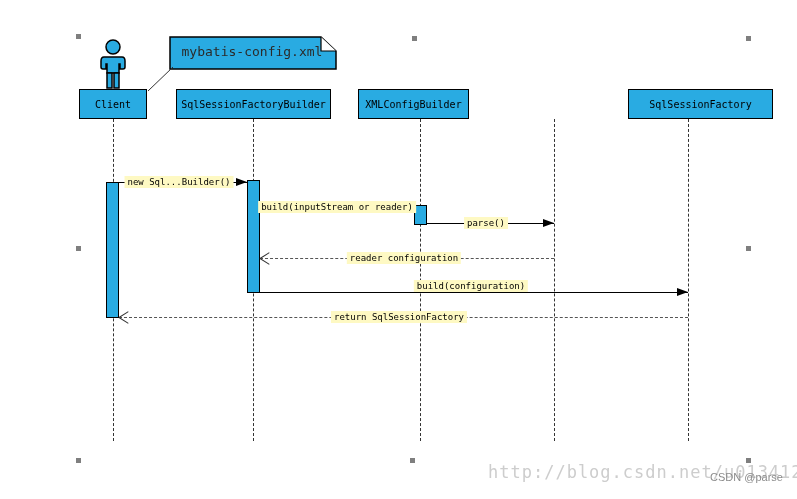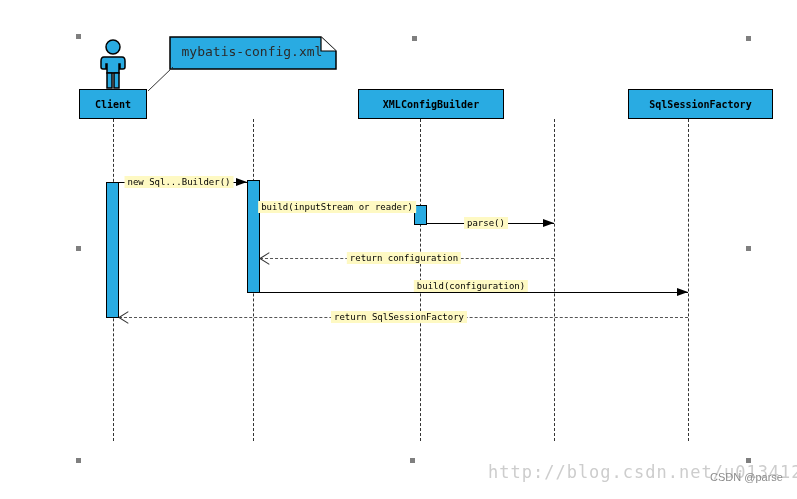--- a/index.html
+++ b/index.html
@@ -1,21 +1,21 @@
 <!DOCTYPE html>
 <html><head>
 <meta charset="utf-8">
 <style>
   html,body{margin:0;padding:0;background:#fff;}
   .stage{position:relative;width:797px;height:499px;background:#ffffff;overflow:hidden;
          font-family:"DejaVu Sans Mono","Liberation Mono",monospace;margin-left:16px;}
   .handle{position:absolute;width:5px;height:5px;background:#7f7f7f;}
   .head-box{position:absolute;top:89px;height:30px;background:#29ABE2;border:1px solid #000;
             box-sizing:border-box;display:flex;align-items:center;justify-content:center;
-            font-weight:bold;font-size:10px;color:#000;letter-spacing:0;}
+            font-weight:normal;font-size:10px;color:#000;letter-spacing:0;}
   .lifeline{position:absolute;top:119px;height:322px;width:0;border-left:1px dashed #333;}
   .activation{position:absolute;background:#29ABE2;border:1px solid #000;box-sizing:border-box;}
   .msg-line{position:absolute;height:0;border-top:1px solid #000;}
   .msg-line.dashed{border-top:1px dashed #555;}
   .msg-label{position:absolute;transform:translateX(-50%);background:#fef9c3;padding:0 3px;
              font-size:9px;color:#000;white-space:nowrap;line-height:12px;}
   .arrow-solid{position:absolute;width:0;height:0;border-top:4px solid transparent;
                border-bottom:4px solid transparent;border-left:11px solid #000;}
   .arrow-open-a,.arrow-open-b{position:absolute;width:11px;height:1px;background:#333;
                transform-origin:left center;}
@@ -60,21 +60,22 @@
     <line x1="31" y1="3" x2="6" y2="27" stroke="#333" stroke-width="1"></line>
   </svg>
 
   <div class="lifeline" style="left:97px"></div>
   <div class="lifeline" style="left:237px"></div>
   <div class="lifeline" style="left:404px"></div>
   <div class="lifeline" style="left:538px"></div>
   <div class="lifeline" style="left:672px"></div>
 
   <div class="head-box" style="left:63px;width:68px">Client</div>
-  <div class="head-box" style="left:342px;width:146px">XMLConfigBuilder</div>
+  <div class="head-box" style="left:160px;width:155px">SqlSessionFactoryBuilder</div>
+  <div class="head-box" style="left:342px;width:111px">XMLConfigBuilder</div>
   <div class="head-box" style="left:612px;width:145px">SqlSessionFactory</div>
 
   <div class="activation" style="left:90px;top:182px;width:13px;height:136px"></div>
   <div class="activation" style="left:231px;top:180px;width:13px;height:113px"></div>
   <div class="activation" style="left:398px;top:205px;width:13px;height:20px"></div>
 
   <div class="msg-line" style="left:103px;top:182px;width:128px"></div>
   <div class="arrow-solid" style="left:220px;top:178px"></div>
   <div class="msg-label" style="left:163px;top:176px">new Sql...Builder()</div>
 
@@ -82,21 +83,21 @@
   <div class="arrow-solid" style="left:387px;top:203px"></div>
   <div class="msg-label" style="left:321px;top:201px">build(inputStream or reader)</div>
 
   <div class="msg-line" style="left:411px;top:223px;width:127px"></div>
   <div class="arrow-solid" style="left:527px;top:219px"></div>
   <div class="msg-label" style="left:470px;top:217px">parse()</div>
 
   <div class="msg-line dashed" style="left:244px;top:258px;width:294px"></div>
   <div class="arrow-open-a" style="left:244px;top:258px"></div>
   <div class="arrow-open-b" style="left:244px;top:258px"></div>
-  <div class="msg-label" style="left:388px;top:252px">return configuration</div>
+  <div class="msg-label" style="left:388px;top:252px">reader configuration</div>
 
   <div class="msg-line" style="left:244px;top:292px;width:428px"></div>
   <div class="arrow-solid" style="left:661px;top:288px"></div>
   <div class="msg-label" style="left:455px;top:280px">build(configuration)</div>
 
   <div class="msg-line dashed" style="left:103px;top:317px;width:569px"></div>
   <div class="arrow-open-a" style="left:103px;top:317px"></div>
   <div class="arrow-open-b" style="left:103px;top:317px"></div>
   <div class="msg-label" style="left:383px;top:311px">return SqlSessionFactory</div>
 

